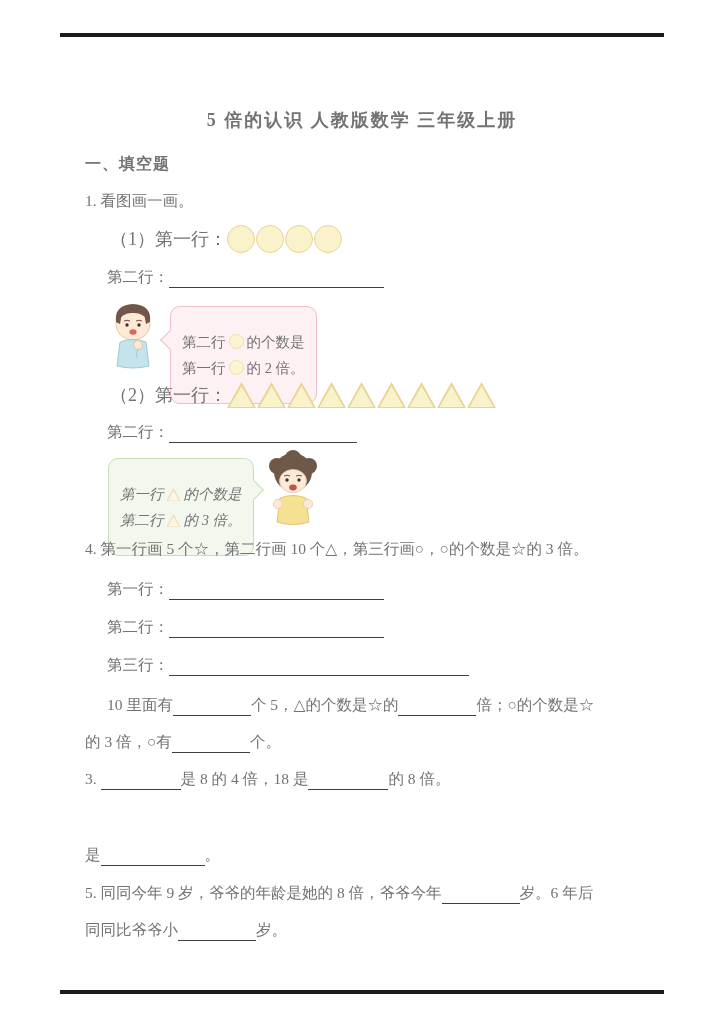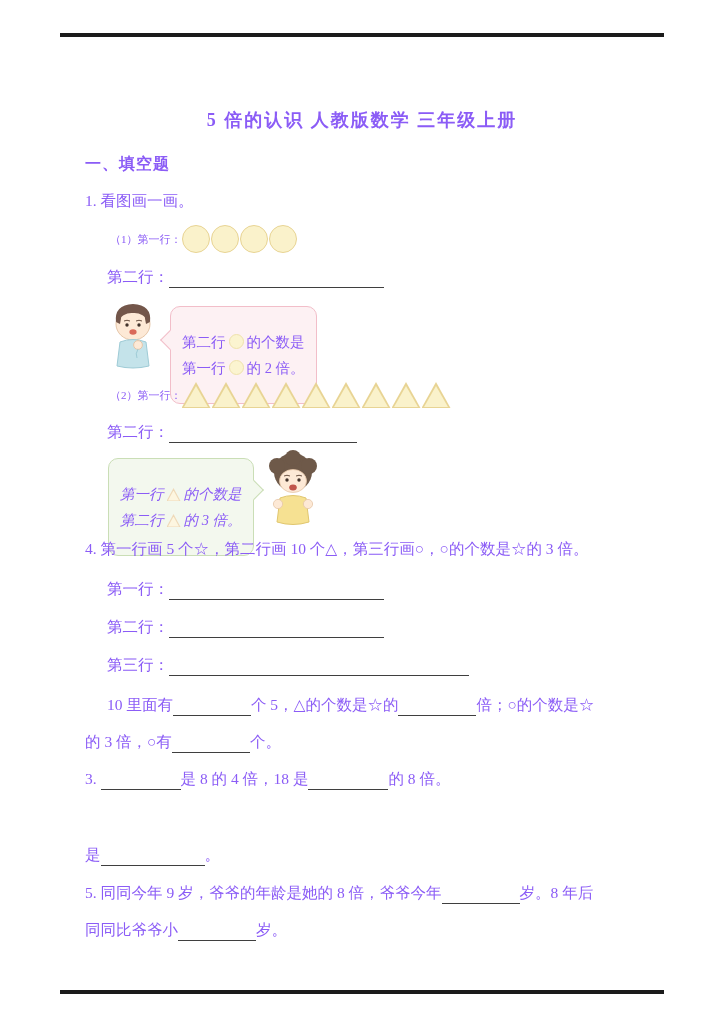--- a/index.html
+++ b/index.html
@@ -1,35 +1,35 @@
 <!DOCTYPE html>
 <html><head>
 <meta charset="utf-8">
 <style>
   html,body{margin:0;padding:0;background:#ffffff;}
   .page{
     position:relative;width:724px;height:1024px;background:#ffffff;overflow:hidden;
-    font-family:"Liberation Serif","DejaVu Serif",serif;color:#8b5cf6;
+    font-family:"Liberation Serif","DejaVu Serif",serif;color:#737373;
   }
   .rule{position:absolute;left:60px;width:604px;height:4px;background:#1b1b1b;}
   .rule-top{top:33px;}
   .rule-bottom{top:990px;}
   .title{
     position:absolute;left:0;top:108px;width:724px;text-align:center;
     font-size:18px;font-weight:bold;letter-spacing:2px;
   }
   .line{position:absolute;font-size:15.5px;white-space:nowrap;line-height:22px;}
   .sec{font-size:16px;font-weight:bold;letter-spacing:1px;}
   .blank{
     display:inline-block;height:1.05em;border-bottom:1.4px solid #3f3f3f;
     vertical-align:bottom;
   }
   .w80{width:80px;} .w78{width:78px;} .w100{width:104px;}
   .w215{width:215px;} .w188{width:188px;} .w300{width:300px;}
-  .shape-line{position:absolute;display:flex;align-items:center;font-size:11px;white-space:nowrap;}
+  .shape-line{position:absolute;display:flex;align-items:center;font-size:18px;white-space:nowrap;}
   .shapes{display:flex;align-items:flex-end;}
   .circle{
     width:26px;height:26px;border-radius:50%;
     background:#faf2cb;border:1.5px solid #e8d494;margin-right:1px;
   }
   .triangle{position:relative;width:29px;height:26px;margin-right:1px;
     clip-path:polygon(50% 0,100% 100%,0 100%);background:#e8d494;}
   .triangle::after{content:"";position:absolute;left:2.5px;top:4px;width:24px;height:21px;
     clip-path:polygon(50% 0,100% 100%,0 100%);background:#faf2cb;}
   .bubble{
@@ -167,21 +167,21 @@
 
   <div class="line" style="left:85px;top:768px">
     <span>3. </span><span class="blank w80"></span><span>是 8 的 4 倍，18 是</span><span class="blank w80"></span><span>的 8 倍。</span>
   </div>
 
   <div class="line" style="left:85px;top:844px">
     <span>是</span><span class="blank w100"></span><span>。</span>
   </div>
 
   <div class="line" style="left:85px;top:882px">
-    <span>5. 同同今年 9 岁，爷爷的年龄是她的 8 倍，爷爷今年</span><span class="blank w78"></span><span>岁。8 年后</span>
+    <span>5. 同同今年 9 岁，爷爷的年龄是她的 8 倍，爷爷今年</span><span class="blank w78"></span><span>岁。6 年后</span>
   </div>
   <div class="line" style="left:85px;top:919px">
     <span>同同比爷爷小</span><span class="blank w78"></span><span>岁。</span>
   </div>
 
   <div class="rule rule-bottom"></div>
 
 </div>
 
 </body></html>

